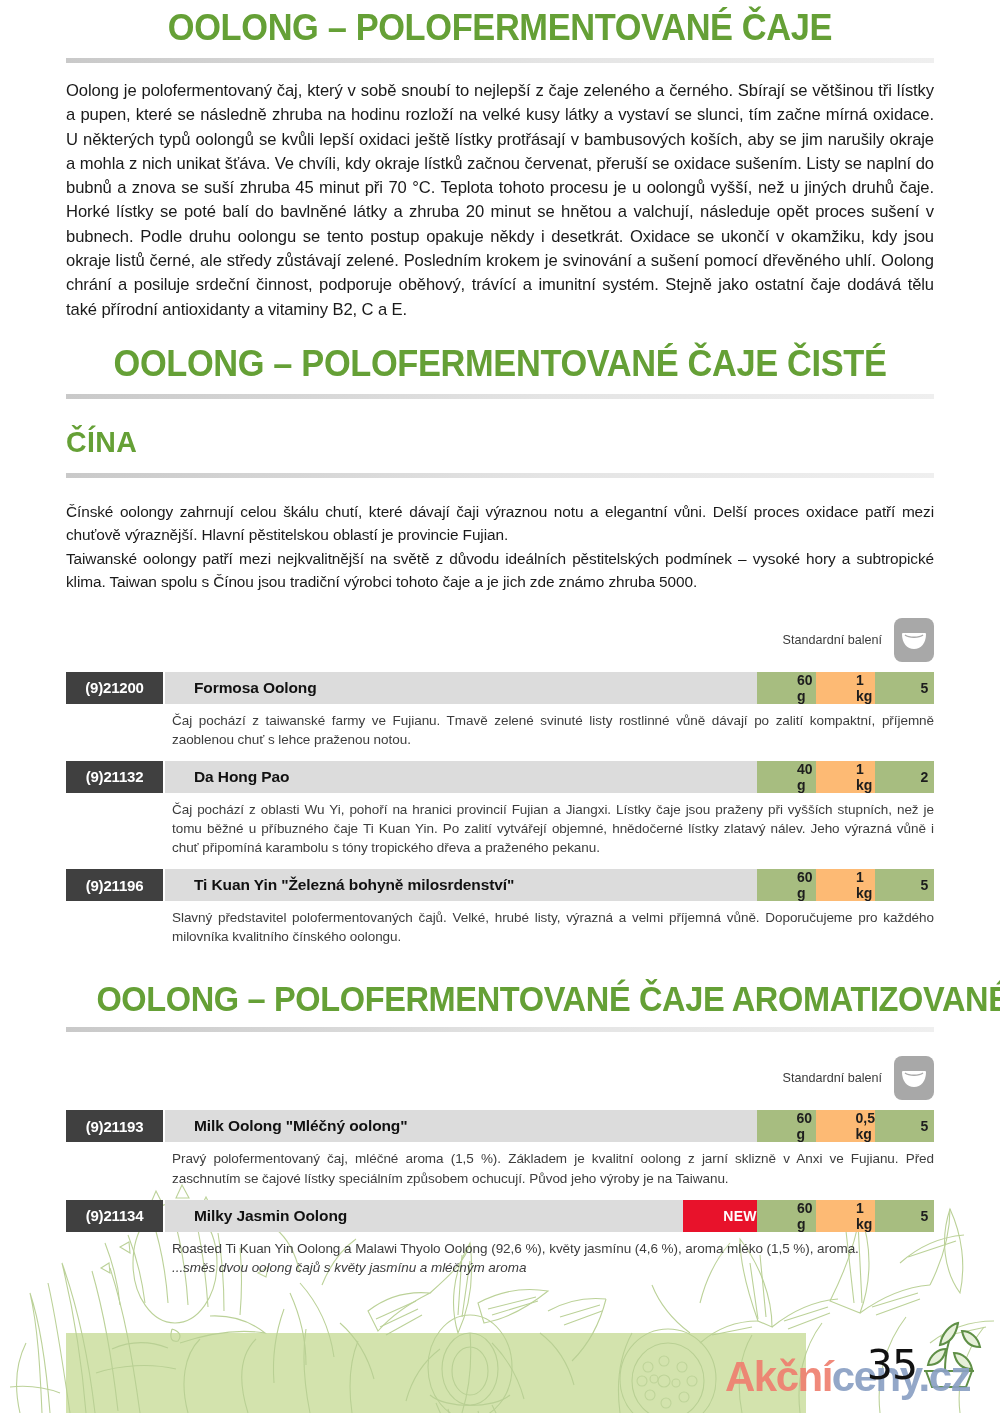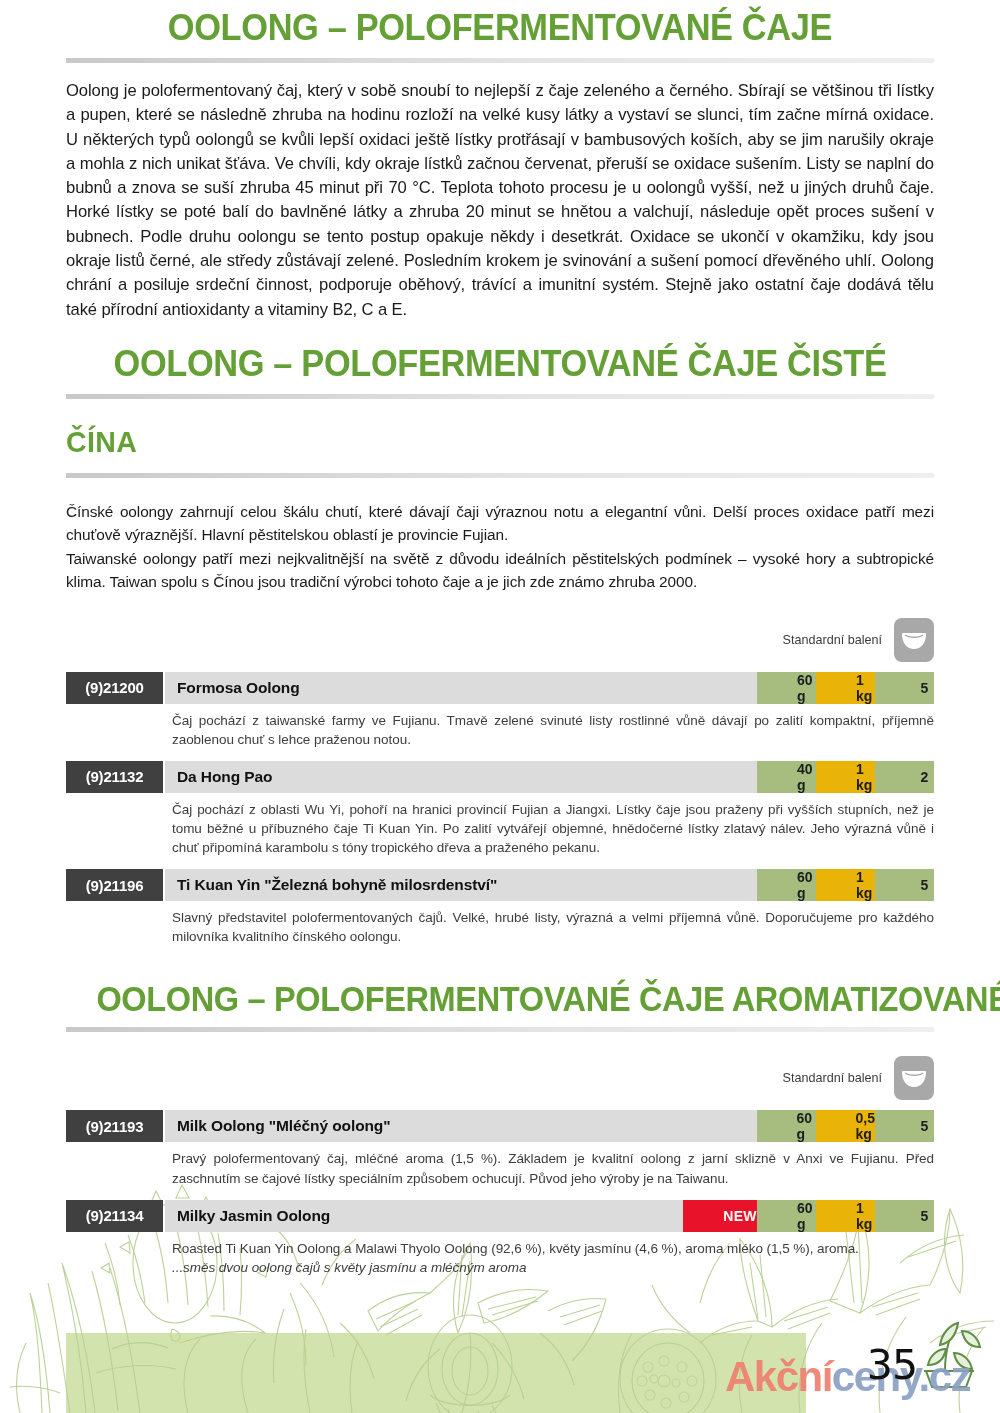--- a/index.html
+++ b/index.html
@@ -138,21 +138,21 @@
     letter-spacing: -0.2px;
   }
   .prow .pname {
     flex: 1 1 auto;
     background: #dcdcdc;
     color: #111111;
     font-weight: 700;
     font-size: 15.5px;
     display: flex;
     align-items: center;
-    padding-left: 12px;
+    padding-left: 29px;
     letter-spacing: -0.1px;
     margin-left: 2px;
   }
   .prow .cell {
     flex: 0 0 59px;
     display: flex;
     align-items: center;
     justify-content: center;
     font-weight: 700;
     font-size: 14px;
@@ -160,21 +160,21 @@
     padding-left: 40px;
   }
   .cell.c-new {
     flex: 0 0 62px;
     background: #e8122b;
     color: #ffffff;
     font-size: 14px;
     letter-spacing: 0.4px;
   }
   .cell.c-a { background: #a7bd80; }
-  .cell.c-b { background: #eab308; }
+  .cell.c-b { background: #fdba74; }
   .cell.c-c { background: #a7bd80; }
 
   
   .pdesc {
     font-size: 13.5px;
     line-height: 1.42;
     color: #3d3d3d;
     padding: 7px 0 9px 106px;
     text-align: justify;
     letter-spacing: -0.05px;
@@ -334,21 +334,21 @@
     <div class="intro">Oolong je polofermentovaný čaj, který v sobě snoubí to nejlepší z čaje zeleného a černého. Sbírají se většinou tři lístky a pupen, které se následně zhruba na hodinu rozloží na velké kusy látky a vystaví se slunci, tím začne mírná oxidace. U některých typů oolongů se kvůli lepší oxidaci ještě lístky protřásají v bambusových koších, aby se jim narušily okraje a mohla z nich unikat šťáva. Ve chvíli, kdy okraje lístků začnou červenat, přeruší se oxidace sušením. Listy se naplní do bubnů a znova se suší zhruba 45 minut při 70 °C. Teplota tohoto procesu je u oolongů vyšší, než u jiných druhů čaje. Horké lístky se poté balí do bavlněné látky a zhruba 20 minut se hnětou a valchují, následuje opět proces sušení v bubnech. Podle druhu oolongu se tento postup opakuje někdy i desetkrát. Oxidace se ukončí v okamžiku, kdy jsou okraje listů černé, ale středy zůstávají zelené. Posledním krokem je svinování a sušení pomocí dřevěného uhlí. Oolong chrání a posiluje srdeční činnost, podporuje oběhový, trávící a imunitní systém. Stejně jako ostatní čaje dodává tělu také přírodní antioxidanty a vitaminy B2, C a E.</div>
 
     <div class="section-title" style="margin-top:22px;">OOLONG – POLOFERMENTOVANÉ ČAJE ČISTÉ</div>
     <div class="title-rule"></div>
 
     <div class="country-title">ČÍNA</div>
     <div class="title-rule" style="margin-top:14px;"></div>
 
     <div class="intro sub">
       <p>Čínské oolongy zahrnují celou škálu chutí, které dávají čaji výraznou notu a elegantní vůni. Delší proces oxidace patří mezi chuťově výraznější. Hlavní pěstitelskou oblastí je provincie Fujian.</p>
-      <p>Taiwanské oolongy patří mezi nejkvalitnější na světě z důvodu ideálních pěstitelských podmínek – vysoké hory a subtropické klima. Taiwan spolu s Čínou jsou tradiční výrobci tohoto čaje a je jich zde známo zhruba 2000.</p>
+      <p>Taiwanské oolongy patří mezi nejkvalitnější na světě z důvodu ideálních pěstitelských podmínek – vysoké hory a subtropické klima. Taiwan spolu s Čínou jsou tradiční výrobci tohoto čaje a je jich zde známo zhruba 5000.</p>
     </div>
 
     <div class="legend">
       <span class="legend-label">Standardní balení</span>
       <span class="legend-icon">
         <svg width="26" height="22" viewBox="0 0 26 22">
           <path d="M2 4 H24 A1 1 0 0 1 25 5 C25 14 20 20 13 20 C6 20 1 14 1 5 A1 1 0 0 1 2 4 Z" fill="#ffffff"></path>
           <path d="M4 6 C8 9 18 9 22 6" fill="none" stroke="#a8a8a8" stroke-width="1.4"></path>
         </svg>
       </span>

